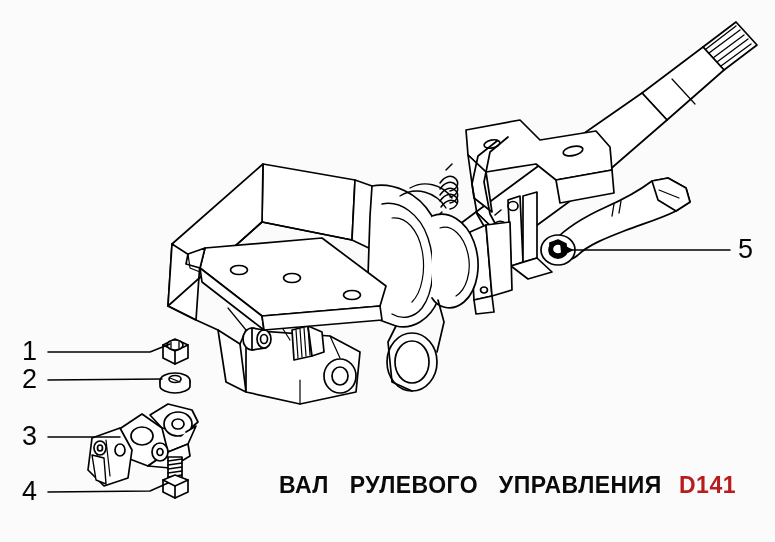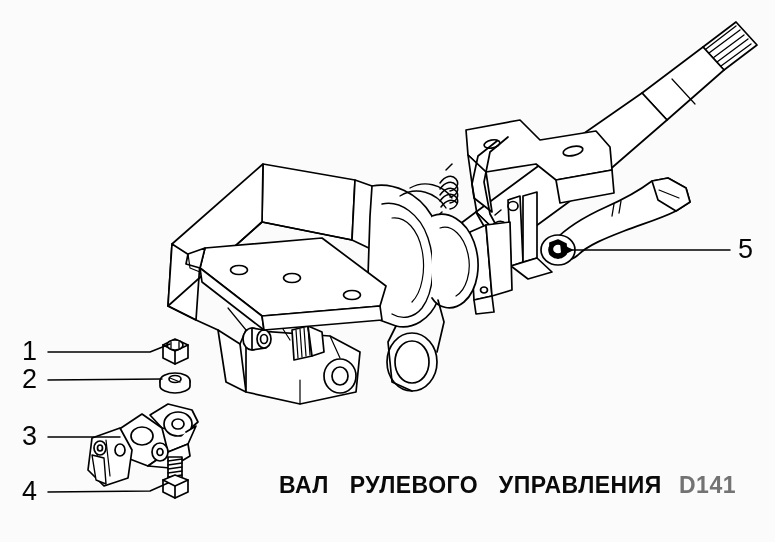--- a/index.html
+++ b/index.html
@@ -45,21 +45,21 @@
     margin-left: 36px;
   }
   #caption-code {
     position: absolute;
     left: 679px;
     top: 474px;
     font-family: "Liberation Sans", sans-serif;
     font-size: 23px;
     font-weight: 700;
     letter-spacing: 0.5px;
-    color: #737373;
+    color: #b91c1c;
     line-height: 1;
     white-space: nowrap;
   }
 </style>
 </head>
 <body>
 
 <div id="page">
 
   <svg id="artwork" viewBox="0 0 775 542" xmlns="http://www.w3.org/2000/svg">

